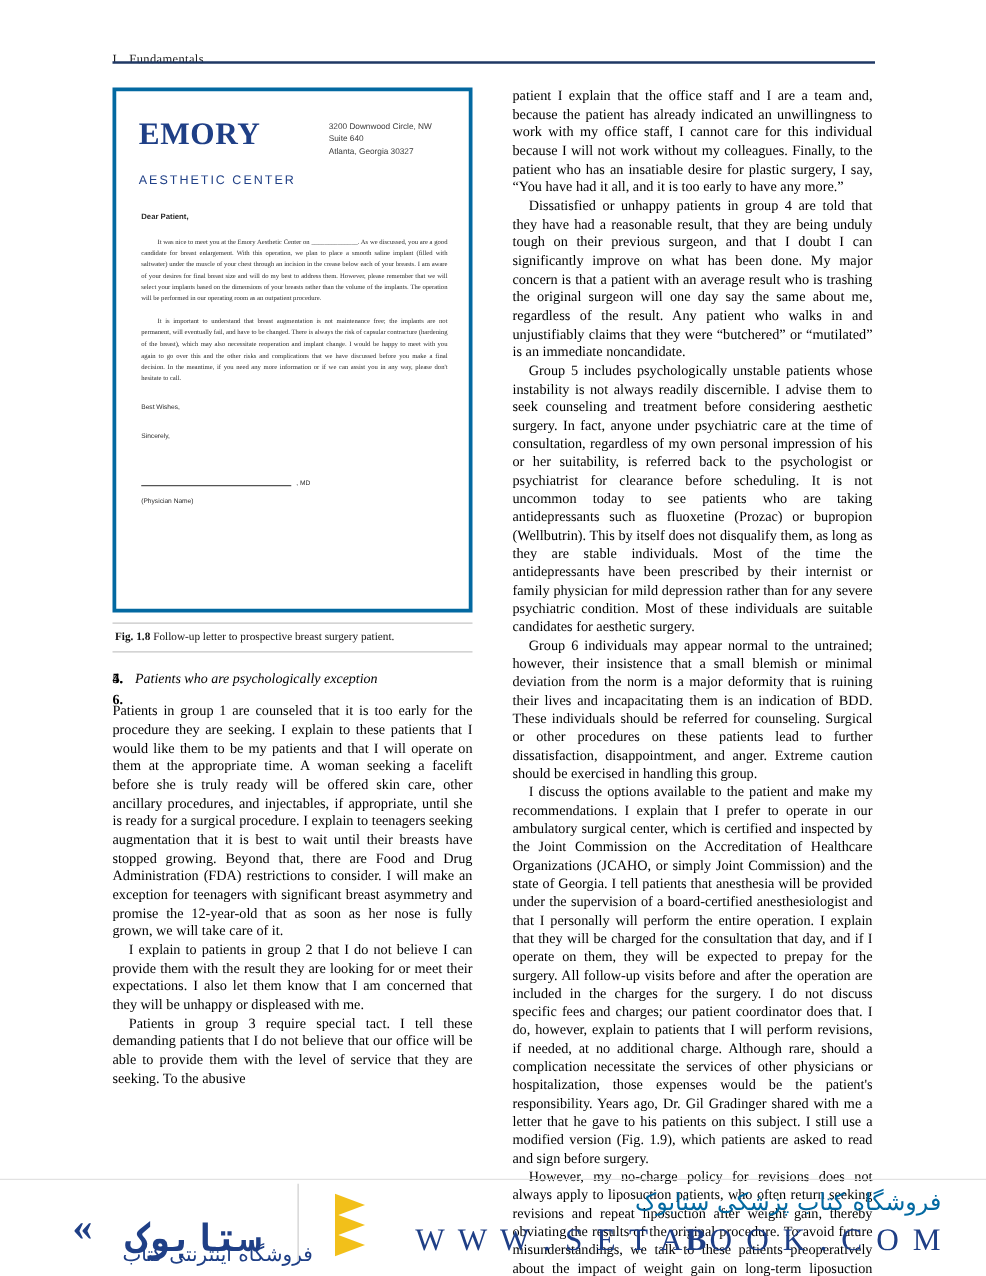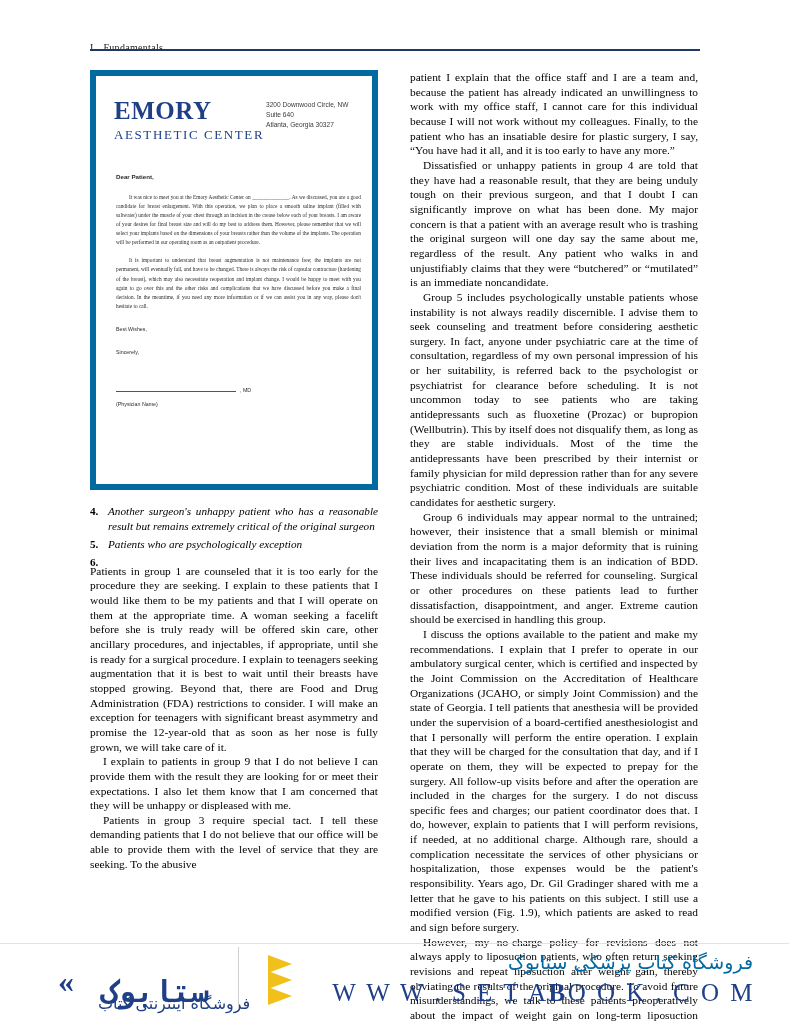--- a/index.html
+++ b/index.html
@@ -74,43 +74,43 @@
   .figure-box {
     position: relative;
     width: 288px;
     margin: 0 0 6px 0;
   }
   .letter-card {
     position: relative;
     width: 288px;
     height: 420px;
     background: #ffffff;
-    border: 6px solid #0369a1;
+    border: 3px solid #0369a1;
     box-sizing: border-box;
     overflow: hidden;
   }
   .emory-logo {
     position: absolute;
     left: 18px;
     top: 22px;
     line-height: 1;
   }
   .emory-logo .emory-name {
     font-family: "Liberation Serif", serif;
     font-weight: bold;
     font-size: 25px;
     letter-spacing: 0.5px;
     color: #1f3f86;
   }
   .emory-logo .emory-sub {
-    font-family: Liberation Serif, serif;
-    font-size: 13px;
+    font-family: Liberation Sans, sans-serif;
+    font-size: 10px;
     letter-spacing: 1.6px;
     color: #1f3f86;
-    margin-top: 5px;
+    margin-top: 20px;
   }
   .letter-address {
     position: absolute;
     left: 170px;
     top: 24px;
     font-family: "Liberation Sans", sans-serif;
     font-size: 6.6px;
     line-height: 1.55;
     color: #3a3a3a;
   }
@@ -327,38 +327,41 @@
           <p>It is important to understand that breast augmentation is not maintenance free; the implants are not permanent, will eventually fail, and have to be changed. There is always the risk of capsular contracture (hardening of the breast), which may also necessitate reoperation and implant change. I would be happy to meet with you again to go over this and the other risks and complications that we have discussed before you make a final decision. In the meantime, if you need any more information or if we can assist you in any way, please don't hesitate to call.</p>
           <div class="closing1">Best Wishes,</div>
           <div class="closing2">Sincerely,</div>
           <div class="sig-line"></div>
           <span class="sig-md">, MD</span>
           <div class="sig-name">(Physician Name)</div>
         </div>
 
       </div>
 
+      <div class="fig-caption">
+        <span class="fig-label">Fig. 1.8</span>
+        <span>Follow-up letter to prospective breast surgery patient.</span>
+      </div>
     </div>
 
     <ol class="numlist">
       <li>
         <span class="li-num">4.</span>
-        <span>Another surgeon's unhappy patient who has a reasonable result but remains extremely critical of the original surgeon</span>
       </li>
       <li>
         <span class="li-num">5.</span>
         <span>Patients who are psychologically exception</span>
       </li>
       <li>
         <span class="li-num">6.</span>
       </li>
     </ol>
 
     <p class="noindent">Patients in group 1 are counseled that it is too early for the procedure they are seeking. I explain to these patients that I would like them to be my patients and that I will operate on them at the appropriate time. A woman seeking a facelift before she is truly ready will be offered skin care, other ancillary procedures, and injectables, if appropriate, until she is ready for a surgical procedure. I explain to teenagers seeking augmentation that it is best to wait until their breasts have stopped growing. Beyond that, there are Food and Drug Administration (FDA) restrictions to consider. I will make an exception for teenagers with significant breast asymmetry and promise the 12-year-old that as soon as her nose is fully grown, we will take care of it.</p>
-    <p>I explain to patients in group 9 that I do not believe I can provide them with the result they are looking for or meet their expectations. I also let them know that I am concerned that they will be unhappy or displeased with me.</p>
+    <p>I explain to patients in group 2 that I do not believe I can provide them with the result they are looking for or meet their expectations. I also let them know that I am concerned that they will be unhappy or displeased with me.</p>
     <p>Patients in group 3 require special tact. I tell these demanding patients that I do not believe that our office will be able to provide them with the level of service that they are seeking. To the abusive</p>
   </div>
 
   <div class="col col-right">
     <p class="noindent">patient I explain that the office staff and I are a team and, because the patient has already indicated an unwillingness to work with my office staff, I cannot care for this individual because I will not work without my colleagues. Finally, to the patient who has an insatiable desire for plastic surgery, I say, “You have had it all, and it is too early to have any more.”</p>
     <p>Dissatisfied or unhappy patients in group 4 are told that they have had a reasonable result, that they are being unduly tough on their previous surgeon, and that I doubt I can significantly improve on what has been done. My major concern is that a patient with an average result who is trashing the original surgeon will one day say the same about me, regardless of the result. Any patient who walks in and unjustifiably claims that they were “butchered” or “mutilated” is an immediate noncandidate.</p>
     <p>Group 5 includes psychologically unstable patients whose instability is not always readily discernible. I advise them to seek counseling and treatment before considering aesthetic surgery. In fact, anyone under psychiatric care at the time of consultation, regardless of my own personal impression of his or her suitability, is referred back to the psychologist or psychiatrist for clearance before scheduling. It is not uncommon today to see patients who are taking antidepressants such as fluoxetine (Prozac) or bupropion (Wellbutrin). This by itself does not disqualify them, as long as they are stable individuals. Most of the time the antidepressants have been prescribed by their internist or family physician for mild depression rather than for any severe psychiatric condition. Most of these individuals are suitable candidates for aesthetic surgery.</p>
     <p>Group 6 individuals may appear normal to the untrained; however, their insistence that a small blemish or minimal deviation from the norm is a major deformity that is ruining their lives and incapacitating them is an indication of BDD. These individuals should be referred for counseling. Surgical or other procedures on these patients lead to further dissatisfaction, disappointment, and anger. Extreme caution should be exercised in handling this group.</p>
     <p>I discuss the options available to the patient and make my recommendations. I explain that I prefer to operate in our ambulatory surgical center, which is certified and inspected by the Joint Commission on the Accreditation of Healthcare Organizations (JCAHO, or simply Joint Commission) and the state of Georgia. I tell patients that anesthesia will be provided under the supervision of a board-certified anesthesiologist and that I personally will perform the entire operation. I explain that they will be charged for the consultation that day, and if I operate on them, they will be expected to prepay for the surgery. All follow-up visits before and after the operation are included in the charges for the surgery. I do not discuss specific fees and charges; our patient coordinator does that. I do, however, explain to patients that I will perform revisions, if needed, at no additional charge. Although rare, should a complication necessitate the services of other physicians or hospitalization, those expenses would be the patient's responsibility. Years ago, Dr. Gil Gradinger shared with me a letter that he gave to his patients on this subject. I still use a modified version (Fig. 1.9), which patients are asked to read and sign before surgery.</p>
     <p>However, my no-charge policy for revisions does not always apply to liposuction patients, who often return seeking revisions and repeat liposuction after weight gain, thereby obviating the results of the original procedure. To avoid future misunderstandings, we talk to these patients preoperatively about the impact of weight gain on long-term liposuction results. Liposuction patients</p>

